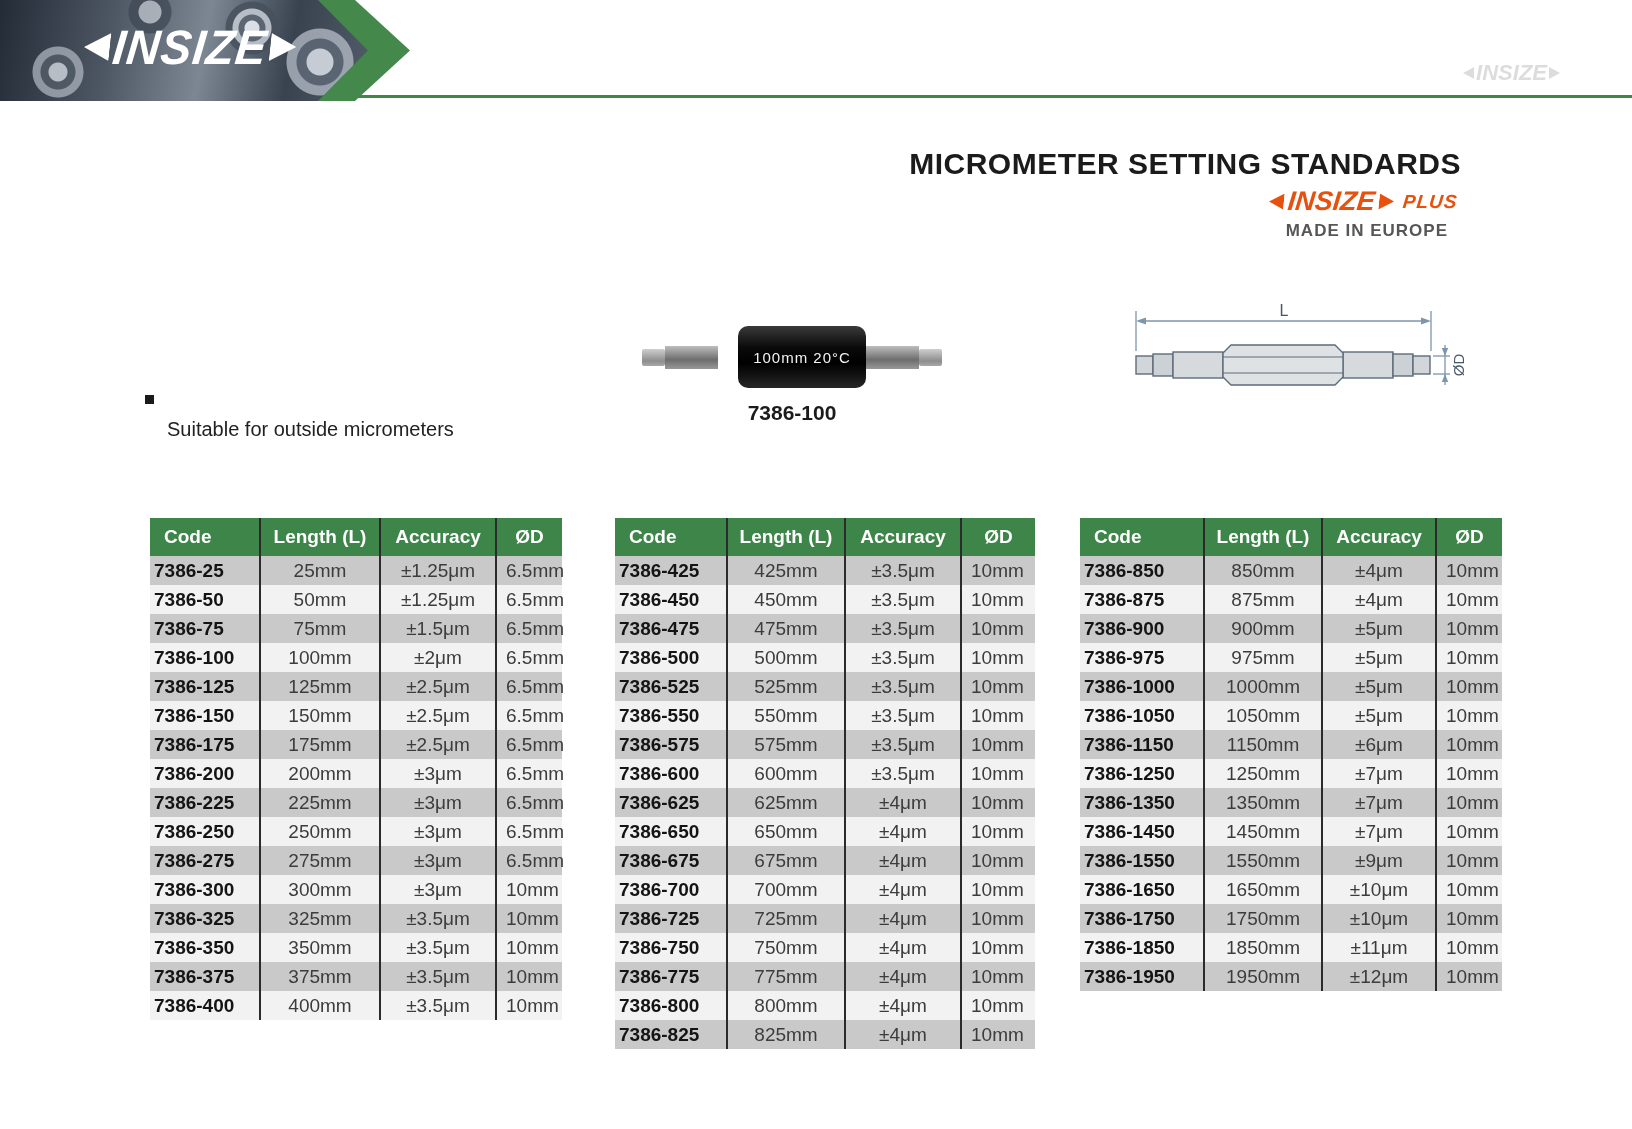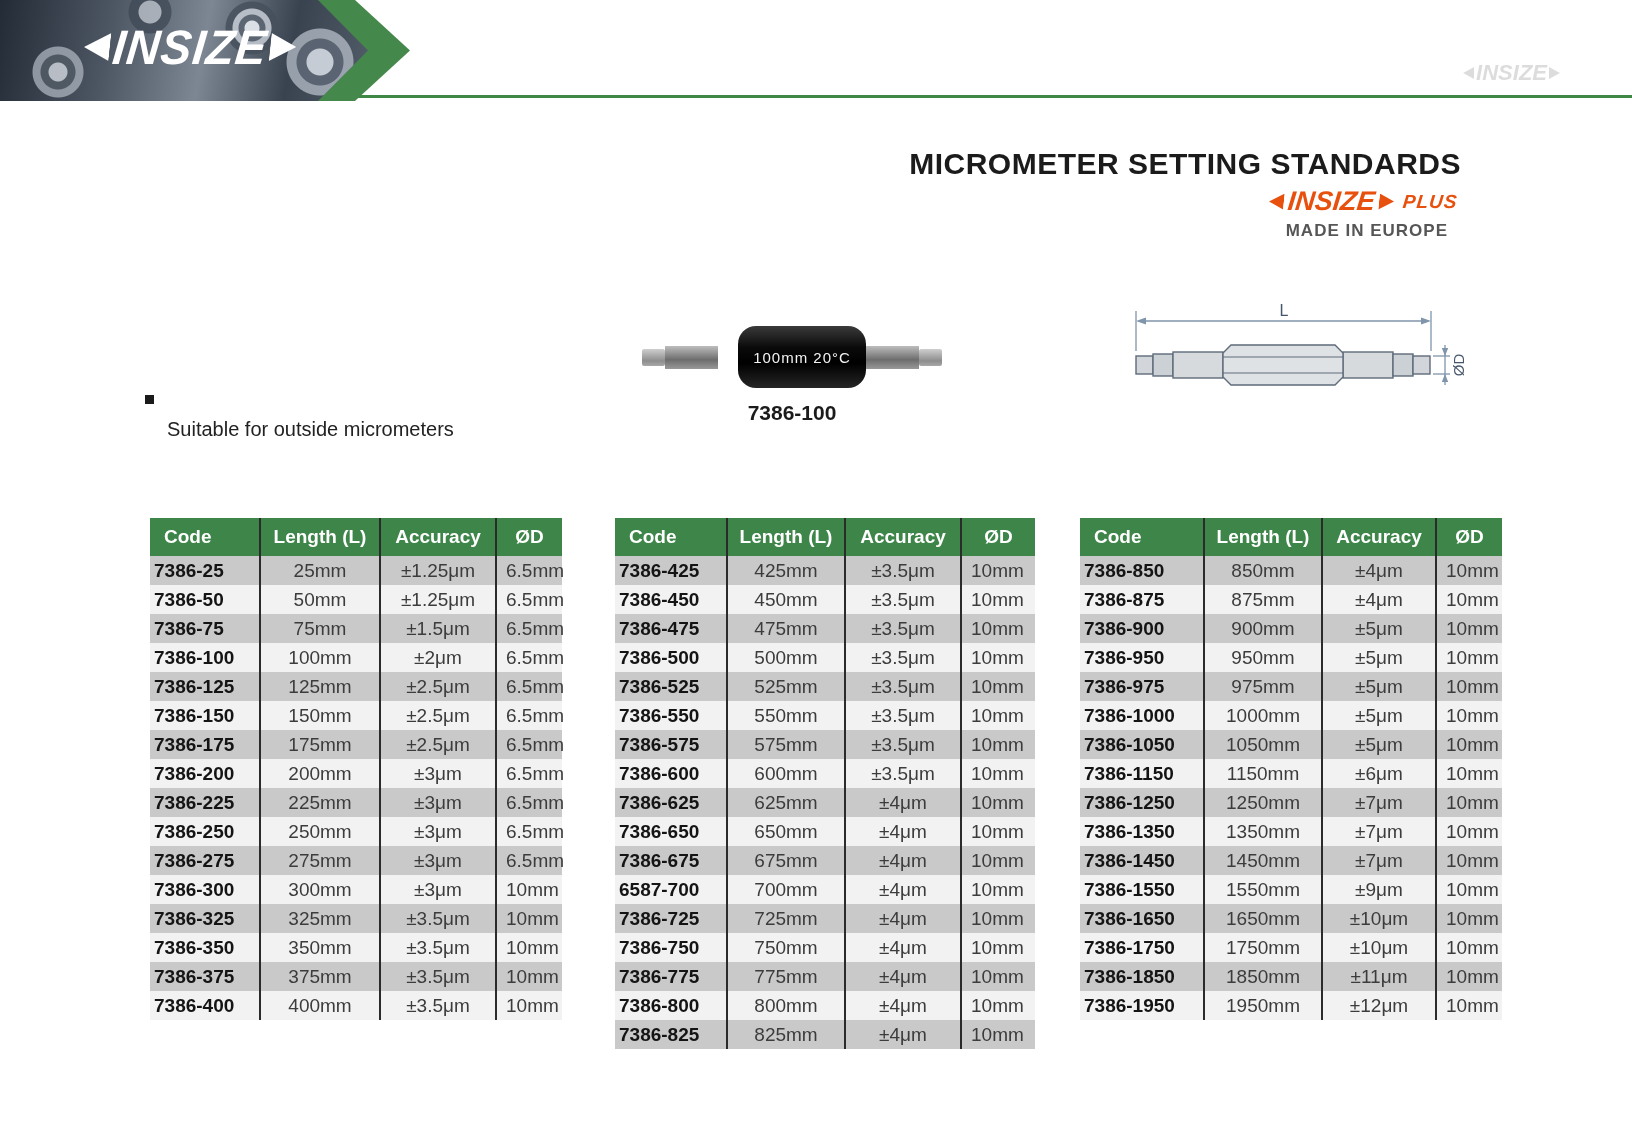--- a/index.html
+++ b/index.html
@@ -45,21 +45,21 @@
   
   .feature { position:absolute; left:145px; top:388px; display:flex; align-items:flex-start; }
   .feature .bullet { width:9px; height:9px; background:#1a1a1a; margin:7px 13px 0 0; flex:none; }
   .feature .ftext { font-size:20px; color:#222;margin-top:30px; }
 
   
   .product { position:absolute; left:642px; top:326px; width:300px; }
   .product-row { display:flex; align-items:center; justify-content:center; }
   .tip  { width:24px; height:17px; background:linear-gradient(180deg,#cfcfcf,#8d8d8d 70%,#a8a8a8); border-radius:2px; }
   .rod  { width:56px; height:23px; background:linear-gradient(180deg,#bdbdbd,#6d6d6d 60%,#989898); }
-  .mic-body { width:134px; height:62px; border-radius:18px;
+  .mic-body { width:134px; height:62px; border-radius:10px;
     background:linear-gradient(180deg,#3a3a3a 0%,#0a0a0a 35%,#000 60%,#262626 100%);
     display:flex; align-items:center; justify-content:center;
     color:#f2f2f2; font-size:15px; letter-spacing:1px;margin-left:20px; }
   .product-caption { margin-top:13px; text-align:center; font-size:21px; font-weight:bold; color:#1b1b1b; }
 
   
   .drawing { position:absolute; left:1128px; top:303px; }
 
   
   .tables { position:absolute; left:150px; top:518px; width:1360px; }
@@ -348,21 +348,21 @@
             <td>±4μm</td>
             <td>10mm</td>
           </tr>
           <tr>
             <td>7386-675</td>
             <td>675mm</td>
             <td>±4μm</td>
             <td>10mm</td>
           </tr>
           <tr>
-            <td>6587-700</td>
+            <td>7386-700</td>
             <td>700mm</td>
             <td>±4μm</td>
             <td>10mm</td>
           </tr>
           <tr>
             <td>7386-725</td>
             <td>725mm</td>
             <td>±4μm</td>
             <td>10mm</td>
           </tr>
@@ -420,26 +420,20 @@
             <td>±4μm</td>
             <td>10mm</td>
           </tr>
           <tr>
             <td>7386-900</td>
             <td>900mm</td>
             <td>±5μm</td>
             <td>10mm</td>
           </tr>
           <tr>
-            <td>7386-950</td>
-            <td>950mm</td>
-            <td>±5μm</td>
-            <td>10mm</td>
-          </tr>
-          <tr>
             <td>7386-975</td>
             <td>975mm</td>
             <td>±5μm</td>
             <td>10mm</td>
           </tr>
           <tr>
             <td>7386-1000</td>
             <td>1000mm</td>
             <td>±5μm</td>
             <td>10mm</td>

